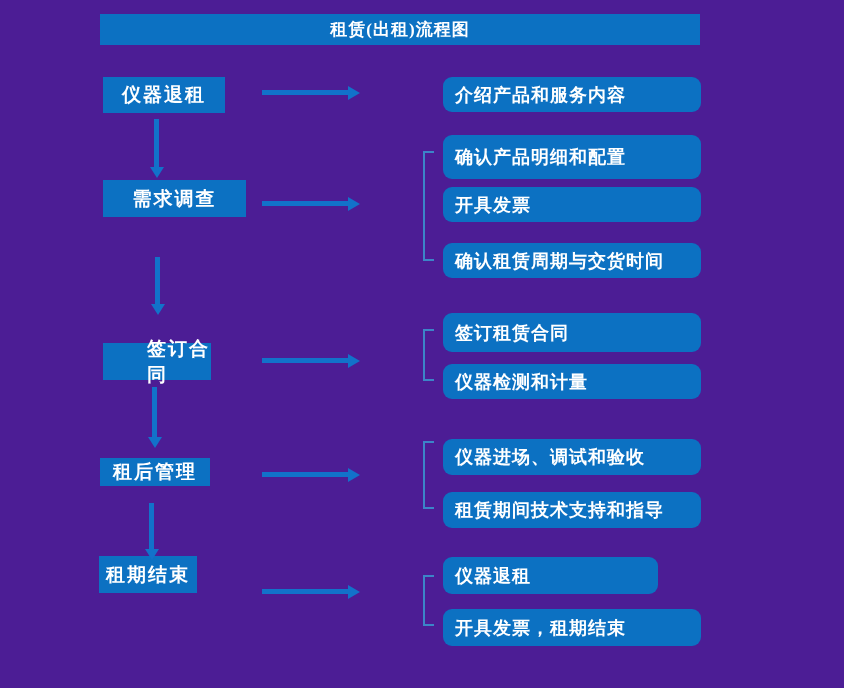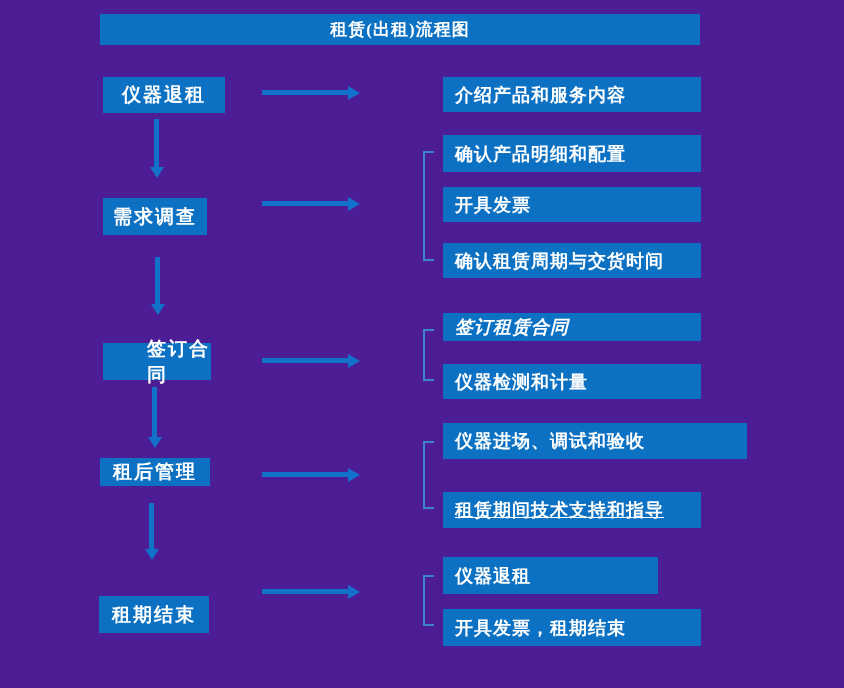--- a/index.html
+++ b/index.html
@@ -10,51 +10,51 @@
   .stage{position:absolute;left:0;top:0;width:844px;height:688px;background:#4c1d95;}
   .box{
     position:absolute;background:#0C71C2;color:#ffffff;font-weight:bold;
     display:flex;align-items:center;box-sizing:border-box;
   }
   .title-bar{
     left:100px;top:14px;width:600px;height:31px;justify-content:center;
     font-size:17px;letter-spacing:1px;
   }
   .step{justify-content:center;font-size:19px;letter-spacing:2px;}
-  .detail{justify-content:flex-start;padding-left:12px;font-size:18px;letter-spacing:1px;}
+  .detail{justify-content:flex-start;padding-left:12px;font-size:18px;letter-spacing:1px;border-radius:9px;}
   .h-shaft{position:absolute;height:5px;background:#1272CA;}
   .h-head{position:absolute;width:0;height:0;border-top:7px solid transparent;border-bottom:7px solid transparent;border-left:12px solid #1272CA;}
   .v-shaft{position:absolute;width:5px;background:#1272CA;}
   .v-head{position:absolute;width:0;height:0;border-left:7px solid transparent;border-right:7px solid transparent;border-top:11px solid #1272CA;}
   .br-line{position:absolute;background:#3C85C8;}
 </style>
 </head>
 <body>
 
 <div class="stage">
 
   <div class="box title-bar">租赁(出租)流程图</div>
 
   <div class="box step" style="left:103px;top:77px;width:122px;height:36px;">仪器退租</div>
-  <div class="box step" style="left:103px;top:198px;width:104px;height:37px;">需求调查</div>
+  <div class="box step" style="left:103px;top:180px;width:143px;height:37px;">需求调查</div>
   <div class="box step" style="left:103px;top:343px;width:108px;height:37px;padding-left:44px;">签订合同</div>
   <div class="box step" style="left:100px;top:458px;width:110px;height:28px;">租后管理</div>
-  <div class="box step" style="left:99px;top:596px;width:110px;height:37px;">租期结束</div>
+  <div class="box step" style="left:99px;top:556px;width:98px;height:37px;">租期结束</div>
 
   <div class="box detail" style="left:443px;top:77px;width:258px;height:35px;">介绍产品和服务内容</div>
 
-  <div class="box detail" style="left:443px;top:135px;width:258px;height:37px;">确认产品明细和配置</div>
+  <div class="box detail" style="left:443px;top:135px;width:258px;height:44px;">确认产品明细和配置</div>
   <div class="box detail" style="left:443px;top:187px;width:258px;height:35px;">开具发票</div>
   <div class="box detail" style="left:443px;top:243px;width:258px;height:35px;">确认租赁周期与交货时间</div>
 
-  <div class="box detail" style="left:443px;top:313px;width:258px;height:28px;font-style:italic;">签订租赁合同</div>
+  <div class="box detail" style="left:443px;top:313px;width:258px;height:39px;">签订租赁合同</div>
   <div class="box detail" style="left:443px;top:364px;width:258px;height:35px;">仪器检测和计量</div>
 
-  <div class="box detail" style="left:443px;top:423px;width:304px;height:36px;">仪器进场、调试和验收</div>
-  <div class="box detail" style="left:443px;top:492px;width:258px;height:36px;text-decoration:underline;">租赁期间技术支持和指导</div>
+  <div class="box detail" style="left:443px;top:439px;width:258px;height:36px;">仪器进场、调试和验收</div>
+  <div class="box detail" style="left:443px;top:492px;width:258px;height:36px;">租赁期间技术支持和指导</div>
 
   <div class="box detail" style="left:443px;top:557px;width:215px;height:37px;">仪器退租</div>
   <div class="box detail" style="left:443px;top:609px;width:258px;height:37px;">开具发票，租期结束</div>
 
   <div>
     <div class="v-shaft" style="left:154px;top:119px;height:48px;"></div>
     <div class="v-head" style="left:150px;top:167px;"></div>
   </div>
   <div>
     <div class="v-shaft" style="left:155px;top:257px;height:47px;"></div>

